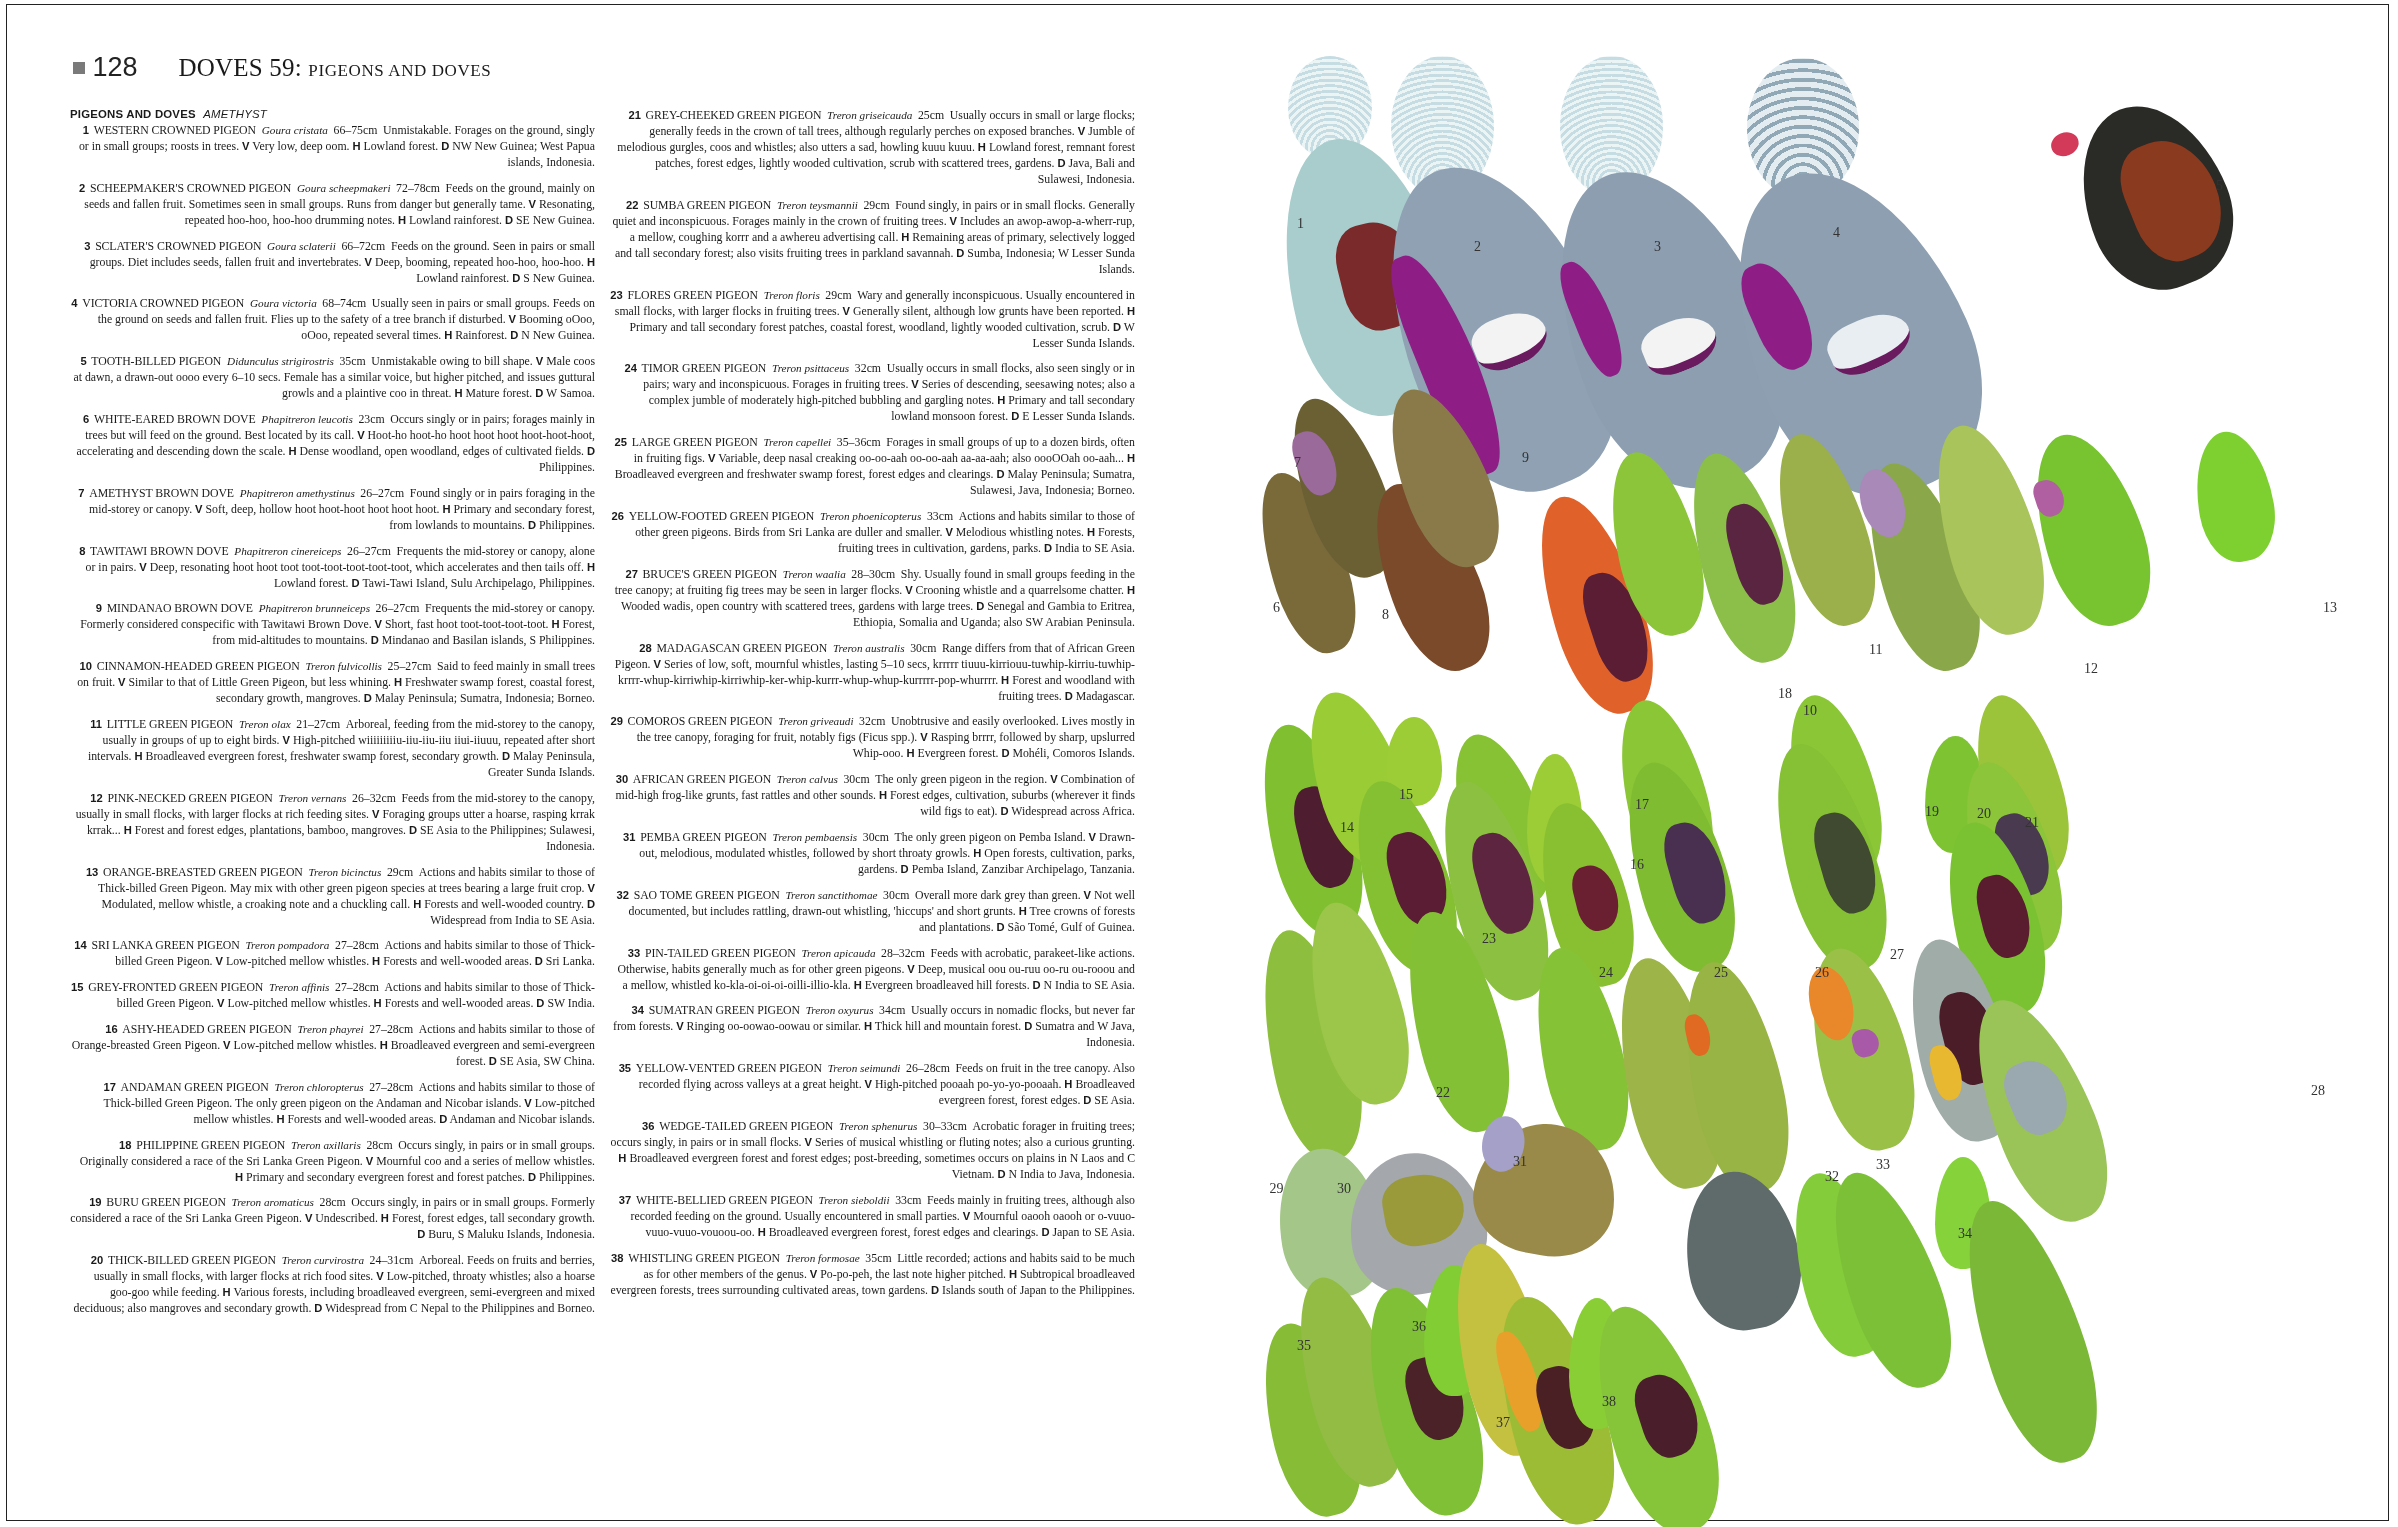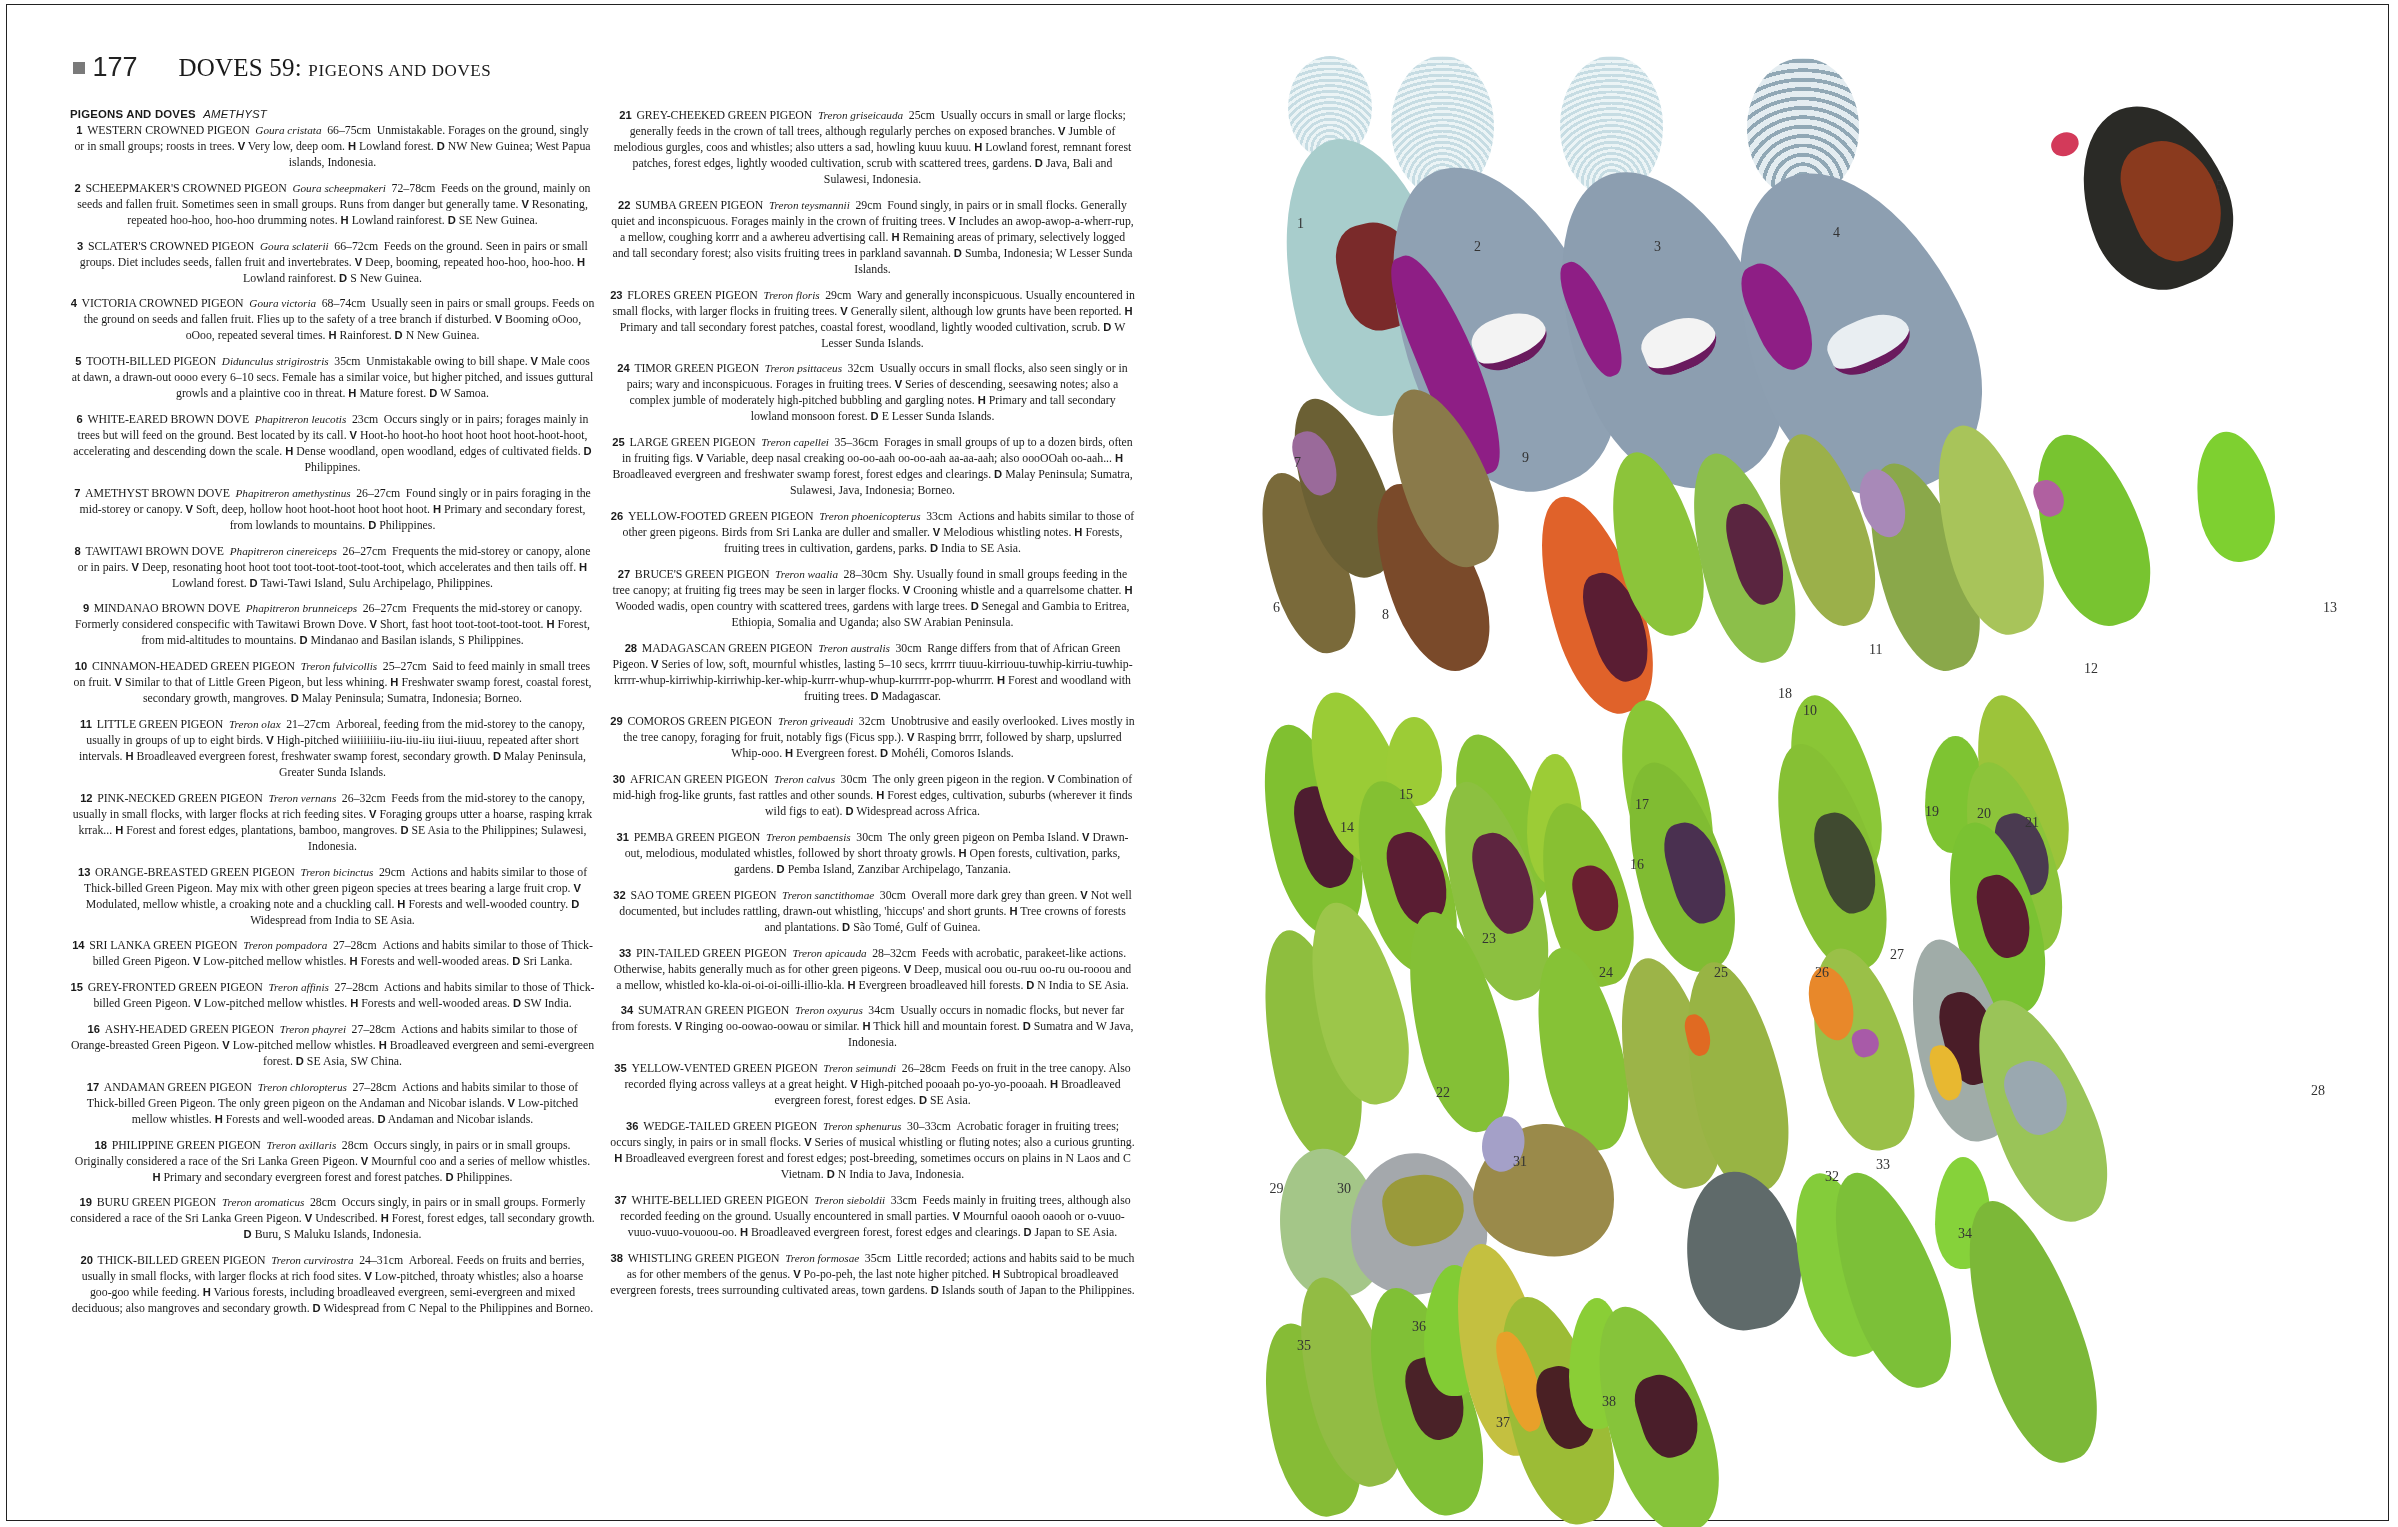--- a/index.html
+++ b/index.html
@@ -8,41 +8,41 @@
     .header { position: absolute; left: 73px; top: 52px; display: flex; align-items: baseline; }
     .page-square { display: inline-block; width: 12px; height: 12px; background: #7a7a7a; margin-right: 7.5px; position: relative; top: -1.9px; }
     .page-number { font-family: "Liberation Sans", "DejaVu Sans", sans-serif; font-size: 27px; color: #222; margin-right: 41px; }
     .plate-title { font-size: 25px; letter-spacing: 0.2px; }
     .plate-title .sc { font-size: 17px; letter-spacing: 0.6px; }
     .col { position: absolute; top: 107px; width: 525px; font-size: 11.8px; line-height: 16px; }
     .col-1 { left: 70px; }
     .col-2 { left: 610px; }
     .section-heading { font-family: "Liberation Sans", "DejaVu Sans", sans-serif; font-weight: bold; font-size: 11.4px; line-height: 15px; letter-spacing: 0.2px; }
     .section-heading .cont { font-style: italic; font-weight: normal; margin-left: 7.5px; }
-    .entry { margin: 0 0 9.8px 0; text-align: center; }
+    .entry { margin: 0 0 9.8px 0; text-align: right; }
     .entry .num, .entry .key { font-family: "Liberation Sans", "DejaVu Sans", sans-serif; font-weight: bold; font-size: 11.2px; }
     .entry .num { margin-right: 4.7px; }
     .entry .name { font-size: 11.8px; letter-spacing: -0.1px; }
     .entry .sci { font-style: italic; font-size: 11.2px; margin: 0 5.6px 0 2.8px; }
     .entry .size { margin-right: 5.6px; }
     .plate { position: absolute; left: 1260px; top: 47px; width: 1134px; height: 1462px; }
     .bird { position: absolute; border-radius: 50% 50% 45% 45% / 60% 60% 40% 40%; }
     .bird .wing { position: absolute; border-radius: 40% 60% 55% 45%; }
     .bird .head { position: absolute; border-radius: 50%; }
     .crest { position: absolute; border-radius: 50%; opacity: 0.85; background: repeating-radial-gradient(circle at 50% 90%, #bcd6de 0 2.8px, #e8f2f4 2.8px 5.6px); }
     .label { position: absolute; font-family: "Liberation Serif", "DejaVu Serif", serif; font-size: 14px; color: #333; }
   </style>
 </head>
 <body>
 
 <div class="page-frame"></div>
 
 <div class="header">
   <span class="page-square"></span>
-  <span class="page-number">177</span>
+  <span class="page-number">128</span>
   <span class="plate-title">
     <span>DOVES 59:</span>
     <span class="sc">PIGEONS AND DOVES</span>
   </span>
 </div>
 
 <div class="col col-1">
   <div class="section-heading">
     <span>PIGEONS AND DOVES</span><span class="cont">AMETHYST</span>
   </div>

